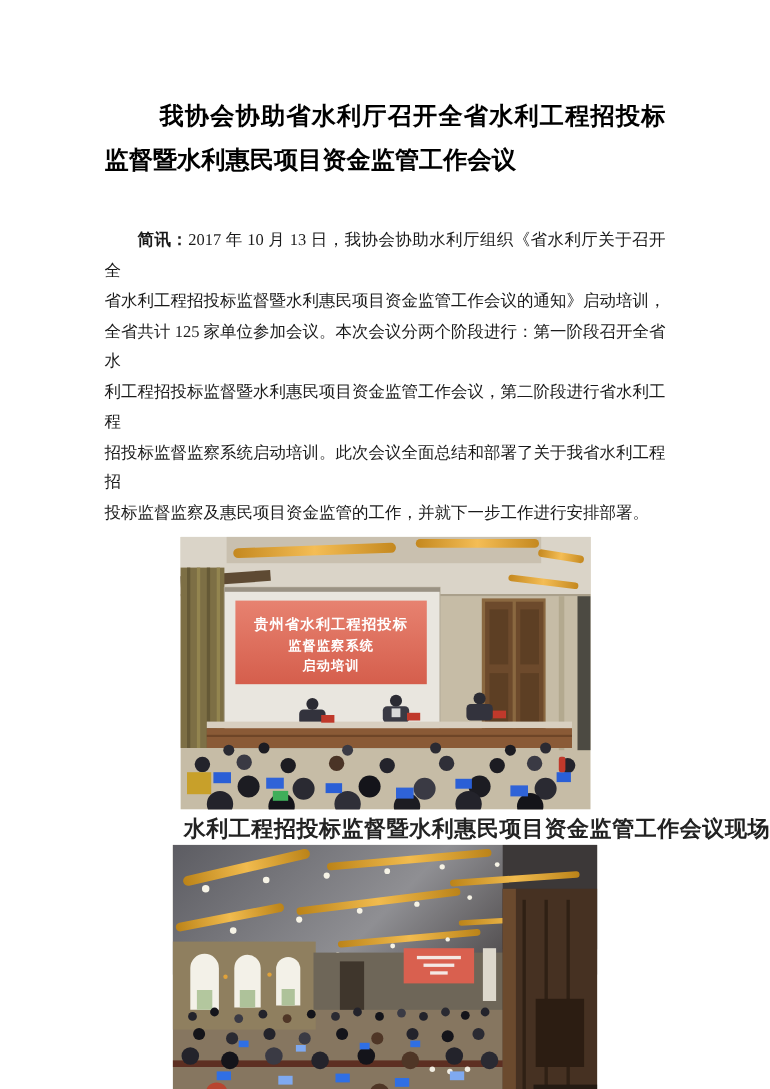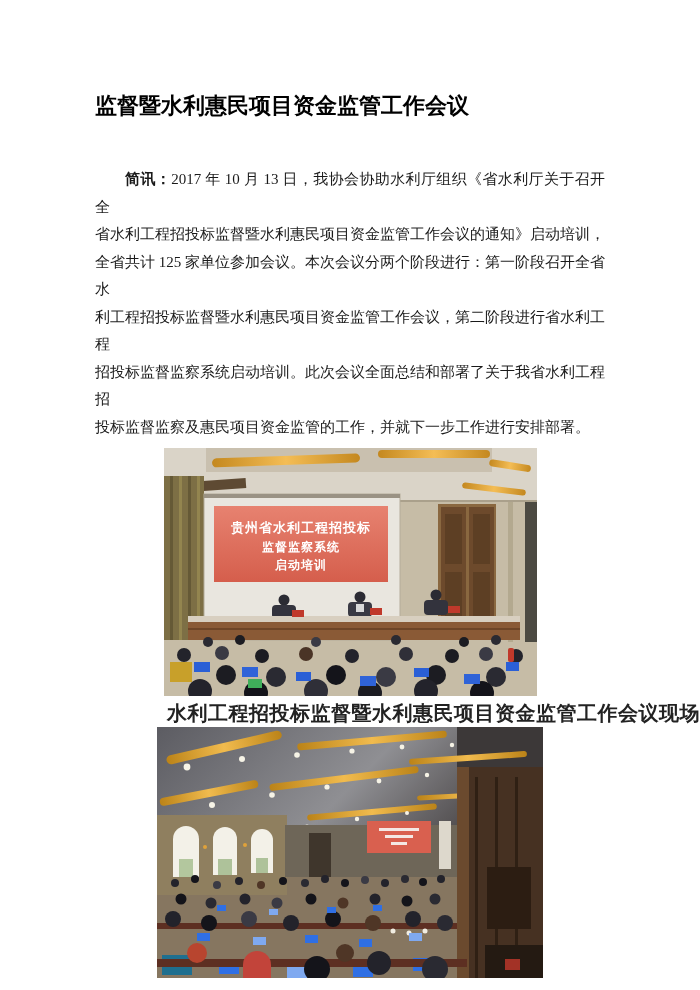--- a/index.html
+++ b/index.html
@@ -45,20 +45,21 @@
   }
   svg text { font-family: "Liberation Sans", "DejaVu Sans", sans-serif; }
 </style>
 </head>
 <body>
 
 <div class="page">
   <div class="content">
 
     <h1 class="title">
+      <div class="t-line indent">我协会协助省水利厅召开全省水利工程招投标</div>
       <div class="t-line last">监督暨水利惠民项目资金监管工作会议</div>
     </h1>
 
     <div class="body-par">
       <div class="b-line first"><span class="lead">简讯：</span><span>2017 年 10 月 13 日，我协会协助水利厅组织《省水利厅关于召开全</span></div>
       <div class="b-line">省水利工程招投标监督暨水利惠民项目资金监管工作会议的通知》启动培训，</div>
       <div class="b-line">全省共计 125 家单位参加会议。本次会议分两个阶段进行：第一阶段召开全省水</div>
       <div class="b-line">利工程招投标监督暨水利惠民项目资金监管工作会议，第二阶段进行省水利工程</div>
       <div class="b-line">招投标监督监察系统启动培训。此次会议全面总结和部署了关于我省水利工程招</div>
       <div class="b-line last">投标监督监察及惠民项目资金监管的工作，并就下一步工作进行安排部署。</div>

